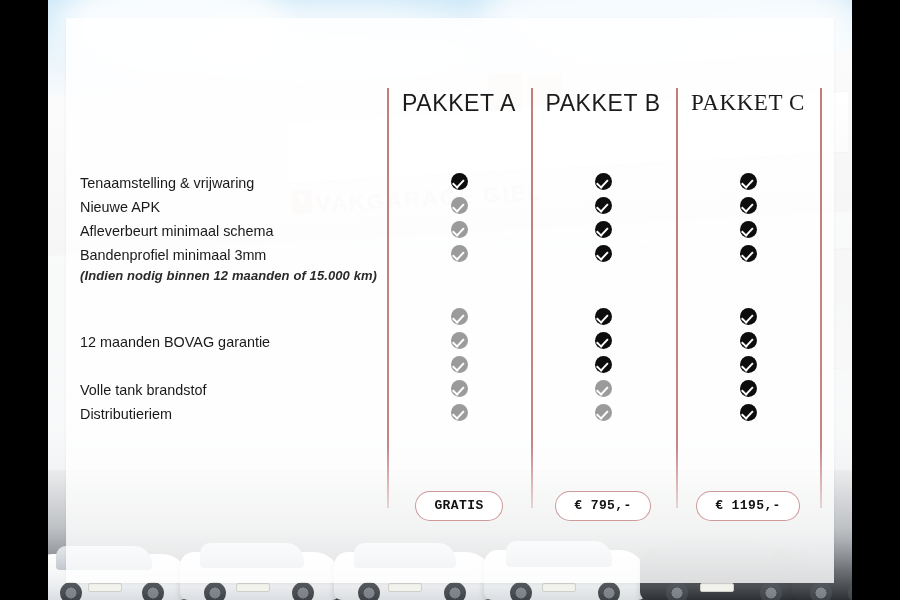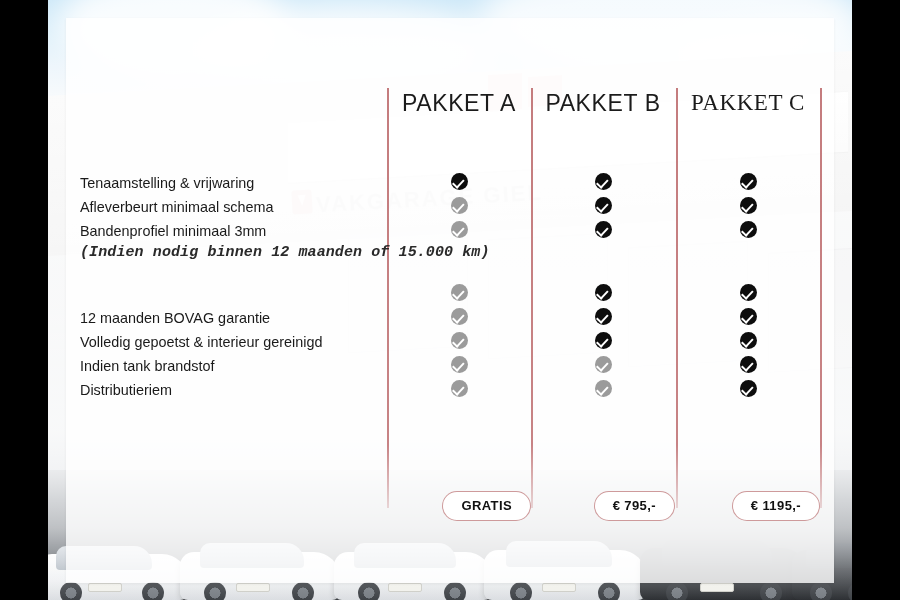--- a/index.html
+++ b/index.html
@@ -168,22 +168,22 @@
   
   .features { position:absolute; left:0; top:136px; width:100%;margin-top:20px; }
   .frow { position:relative; height: 24px; }
   .frow .label {
     position:absolute; left: 14px; top: 1px;
     font-size: 14.4px; color:#1a1a1a; white-space:nowrap;
     font-family: "Liberation Sans", sans-serif;
   }
   .note {
     position:absolute; left:14px; top:-2px;
-    font-size: 15px; font-style: italic; font-weight:600;
-    color:#2a2a2a; letter-spacing:.1px; white-space:nowrap;font-family:Liberation Mono, monospace;
+    font-size: 13px; font-style: italic; font-weight:600;
+    color:#2a2a2a; letter-spacing:.1px; white-space:nowrap;
   }
   .noterow { height: 19px; }
   .gap { height: 20px; }
 
   .mark {
     position:absolute; top: -2px;
     width: 144px; text-align:center;
   }
   .mark.a { left: 321px; }
   .mark.b { left: 465px; }
@@ -199,21 +199,21 @@
   .tick::after{
     content:""; position:absolute;
     left:4.4px; top:3.4px;
     width:5px; height:8.5px;
     border:solid #fff; border-width: 0 2.1px 2.1px 0;
     transform: rotate(43deg);
   }
 
   
   .prices { position:absolute; left:0; top:473px; width:100%; height:40px; }
-  .pricecell { position:absolute; top:0; width:144px; text-align:right; }
+  .pricecell { position:absolute; top:0; width:144px; text-align:center;font-family:Liberation Mono, monospace; }
   .pricecell.a { left: 321px; }
   .pricecell.b { left: 465px; }
   .pricecell.c { left: 610px; }
   .pill {
     display:inline-block;
     padding: 6px 18px 7px;
     border-radius: 16px;
     border: 1.2px solid rgba(198,136,138,.85);
     background:#fff;
     font-size: 13px; font-weight: 700; letter-spacing:.4px;
@@ -307,20 +307,26 @@
       </div>
 
       <div class="features" id="features">
           <div class="frow">
             <div class="label">Tenaamstelling &amp; vrijwaring</div>
             <div class="mark a"><span class="tick on"></span></div>
             <div class="mark b"><span class="tick on"></span></div>
             <div class="mark c"><span class="tick on"></span></div>
           </div>
           <div class="frow">
+            <div class="label">Nieuwe APK</div>
+            <div class="mark a"><span class="tick off"></span></div>
+            <div class="mark b"><span class="tick on"></span></div>
+            <div class="mark c"><span class="tick on"></span></div>
+          </div>
+          <div class="frow">
             <div class="label">Afleverbeurt minimaal schema</div>
             <div class="mark a"><span class="tick off"></span></div>
             <div class="mark b"><span class="tick on"></span></div>
             <div class="mark c"><span class="tick on"></span></div>
           </div>
           <div class="frow">
             <div class="label">Bandenprofiel minimaal 3mm</div>
             <div class="mark a"><span class="tick off"></span></div>
             <div class="mark b"><span class="tick on"></span></div>
             <div class="mark c"><span class="tick on"></span></div>
@@ -334,27 +340,26 @@
             <div class="mark b"><span class="tick on"></span></div>
             <div class="mark c"><span class="tick on"></span></div>
           </div>
           <div class="frow">
             <div class="label">12 maanden BOVAG garantie</div>
             <div class="mark a"><span class="tick off"></span></div>
             <div class="mark b"><span class="tick on"></span></div>
             <div class="mark c"><span class="tick on"></span></div>
           </div>
           <div class="frow">
-            <div class="label">Volledig gepoetst &amp; interieur gereinigd</div>
-            <div class="mark a"><span class="tick off"></span></div>
-            <div class="mark b"><span class="tick on"></span></div>
-            <div class="mark c"><span class="tick on"></span></div>
-          </div>
-          <div class="frow">
-            <div class="label">Indien tank brandstof</div>
+            <div class="mark a"><span class="tick off"></span></div>
+            <div class="mark b"><span class="tick on"></span></div>
+            <div class="mark c"><span class="tick on"></span></div>
+          </div>
+          <div class="frow">
+            <div class="label">Volle tank brandstof</div>
             <div class="mark a"><span class="tick off"></span></div>
             <div class="mark b"><span class="tick off"></span></div>
             <div class="mark c"><span class="tick on"></span></div>
           </div>
           <div class="frow">
             <div class="label">Distributieriem</div>
             <div class="mark a"><span class="tick off"></span></div>
             <div class="mark b"><span class="tick off"></span></div>
             <div class="mark c"><span class="tick on"></span></div>
           </div>

